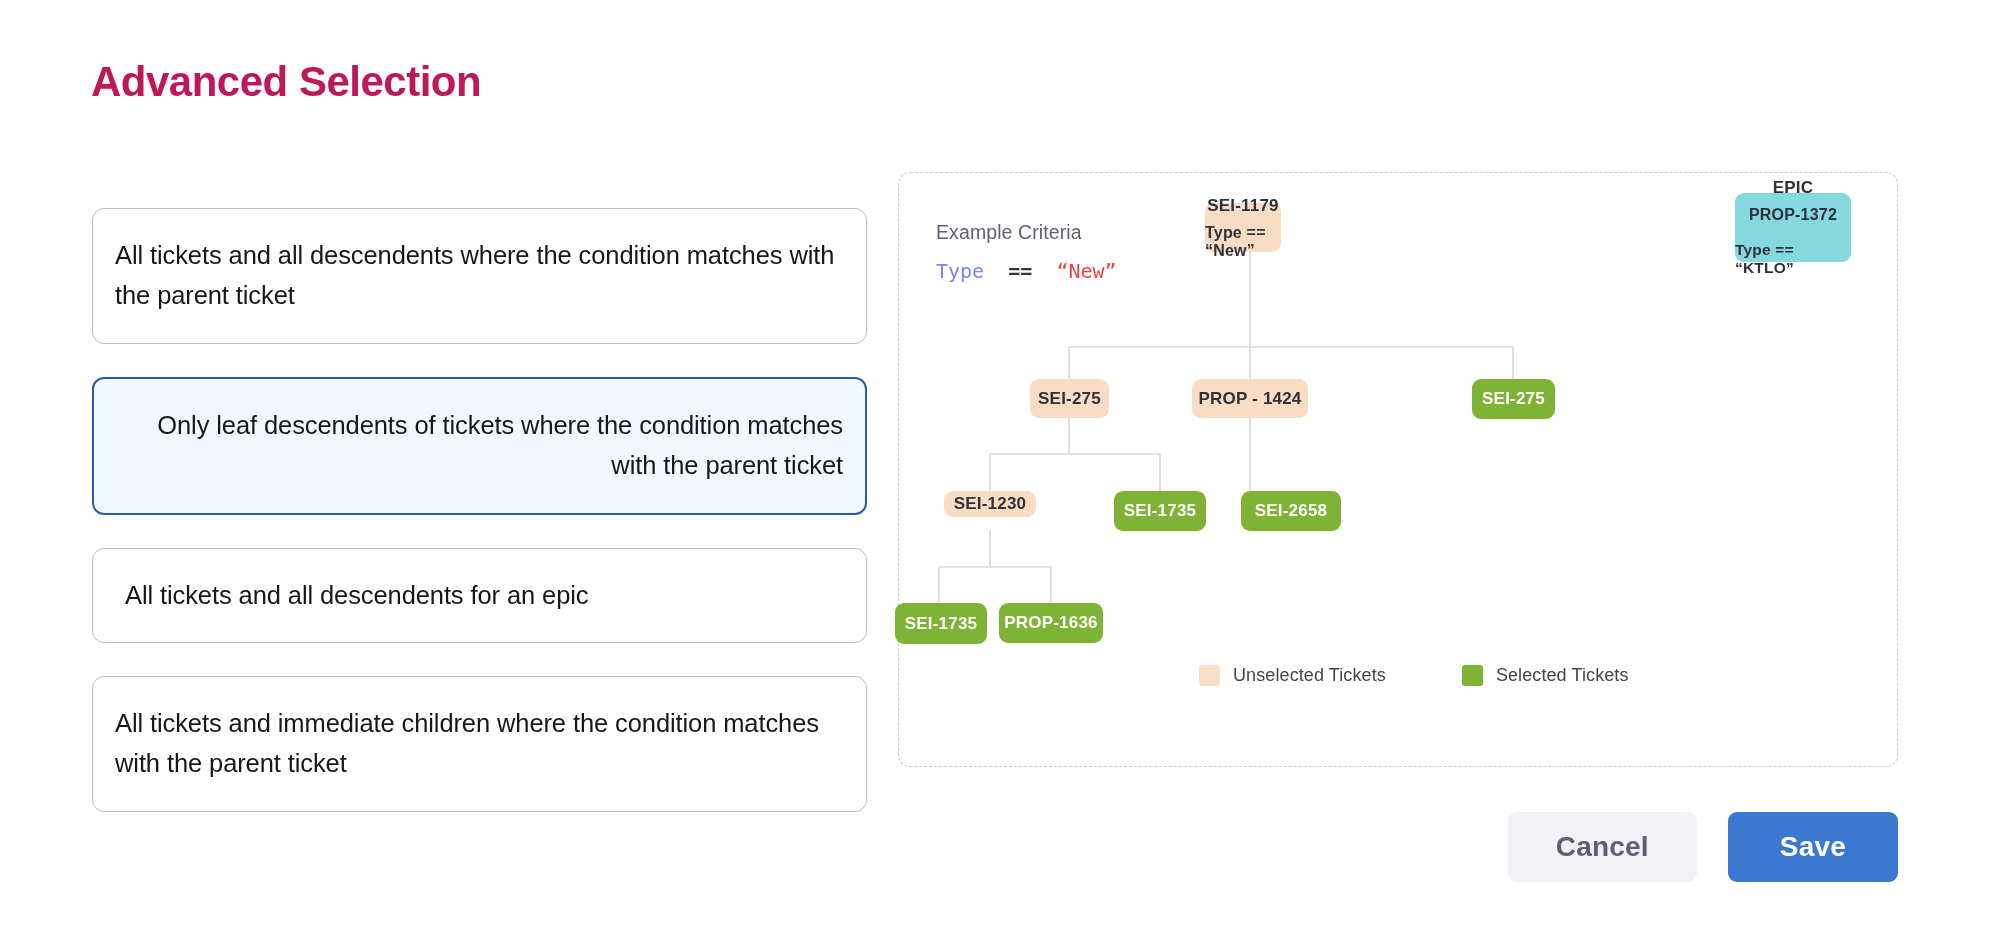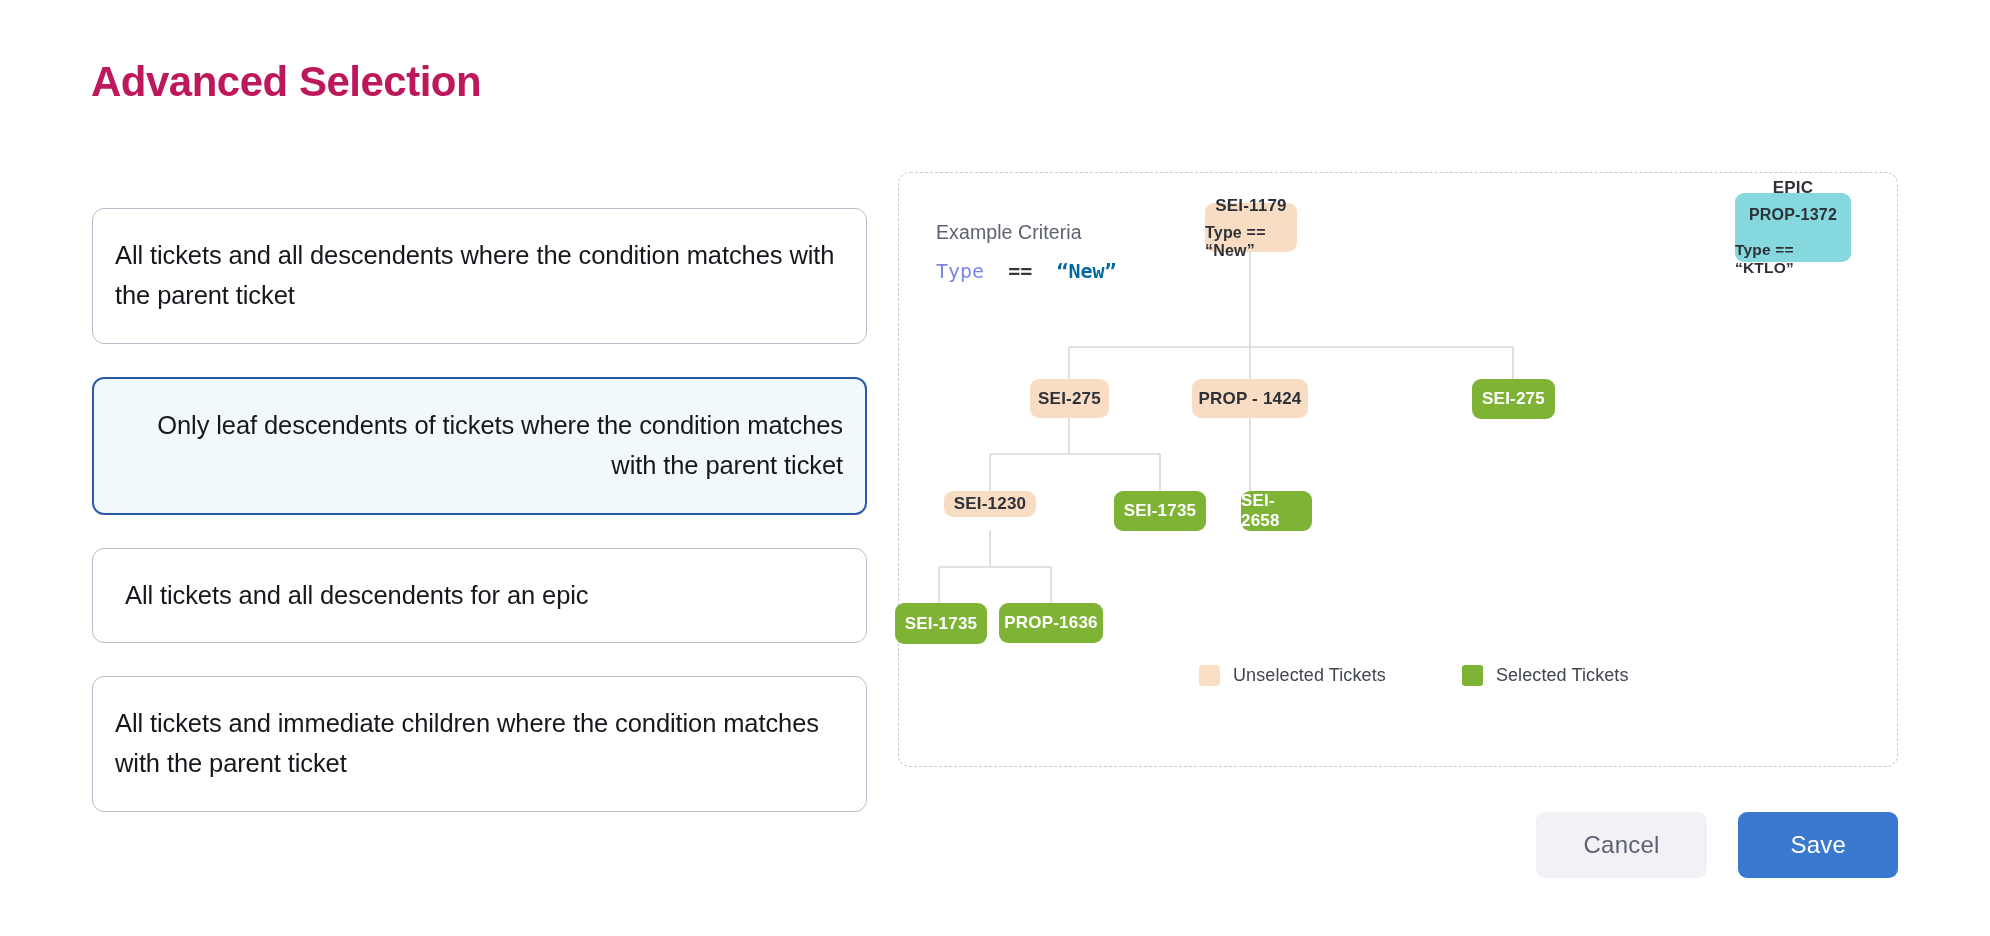--- a/index.html
+++ b/index.html
@@ -52,21 +52,21 @@
     position: absolute; left: 37px; top: 48px;
     font-size: 19.5px; color: #5d626e; letter-spacing: .1px;
   }
   .criteria-code {
     position: absolute; left: 37px; top: 86px;
     font-family: "DejaVu Sans Mono", monospace;
     font-size: 20px; white-space: pre;
   }
   .criteria-code .kw { color: #7c85e8; }
   .criteria-code .op { color: #33363e; font-weight: 700; }
-  .criteria-code .str { color: #0369a1; font-weight: 700; }
+  .criteria-code .str { color: #ef4444; font-weight: 400; }
 
   
   .node {
     position: absolute;
     border-radius: 9px;
     display: flex; flex-direction: column;
     align-items: center; justify-content: center;
     font-size: 17px; font-weight: 700;
     letter-spacing: .2px;
     z-index: 3;
@@ -87,21 +87,21 @@
   .legend .swatch.unsel { background: #fadfc7; }
   .legend .swatch.sel   { background: #7fb335; }
   .legend .txt { font-size: 18px; color: #41454f; letter-spacing: .1px; }
   .legend .gap { width: 38px; }
 
   
   .footer { position: absolute; right: 92px; top: 812px; display: flex; align-items: center; gap: 31px; }
   .btn {
     border: none; border-radius: 9px;
     font-family: "Liberation Sans", sans-serif;
-    font-size: 24px; font-weight: 400; letter-spacing: .2px;
+    font-size: 28px; font-weight: 700; letter-spacing: .2px;
     cursor: pointer;
   }
   .btn-cancel { background: #f2f2f6; color: #5c6070; padding: 19px 48px; }
   .btn-save   { background: #3b78d0; color: #ffffff; padding: 19px 52px; }
 </style>
 </head>
 <body>
 
 <div class="page">
 
@@ -151,21 +151,21 @@
 
         <path d="M 351 245 L 351 318"></path>
 
         <path d="M 91 357 L 91 394"></path>
         <path d="M 40 394 L 152 394"></path>
         <path d="M 40 394 L 40 430"></path>
         <path d="M 152 394 L 152 430"></path>
       </g>
     </svg>
 
-    <div class="node unselected" style="left:306px; top:30px; width:92px; height:49px;">
+    <div class="node unselected" style="left:306px; top:30px; width:76px; height:49px;">
       <span>SEI-1179</span>
       <span class="l2">Type == “New”</span>
     </div>
 
     <div class="node epic" style="left:836px; top:20px; width:116px; height:69px;">
       <span>EPIC</span>
       <span class="l2">PROP-1372</span>
       <span class="l3">Type == “KTLO”</span>
     </div>
 
@@ -182,21 +182,21 @@
     </div>
 
     <div class="node unselected" style="left:45px; top:318px; width:92px; height:26px;">
       <span>SEI-1230</span>
     </div>
 
     <div class="node selected" style="left:215px; top:318px; width:92px; height:40px;">
       <span>SEI-1735</span>
     </div>
 
-    <div class="node selected" style="left:342px; top:318px; width:71px; height:40px;justify-content:center;">
+    <div class="node selected" style="left:342px; top:318px; width:100px; height:40px;justify-content:center;">
       <span>SEI-2658</span>
     </div>
 
     <div class="node selected" style="left:-4px; top:430px; width:92px; height:41px;">
       <span>SEI-1735</span>
     </div>
 
     <div class="node selected" style="left:100px; top:430px; width:104px; height:40px;">
       <span>PROP-1636</span>
     </div>

